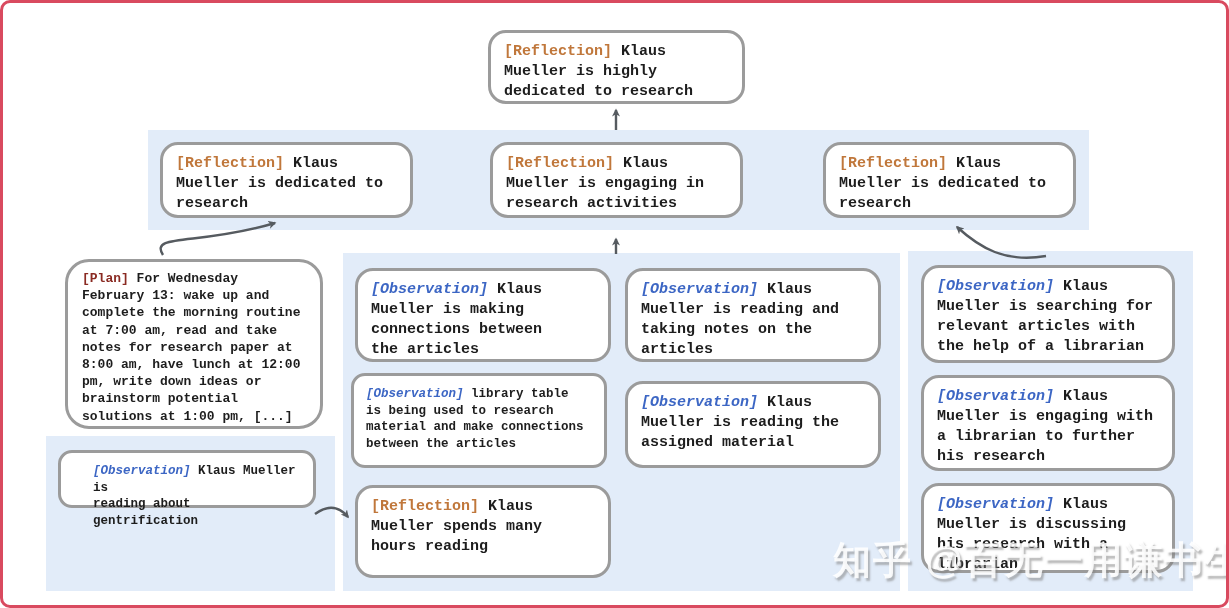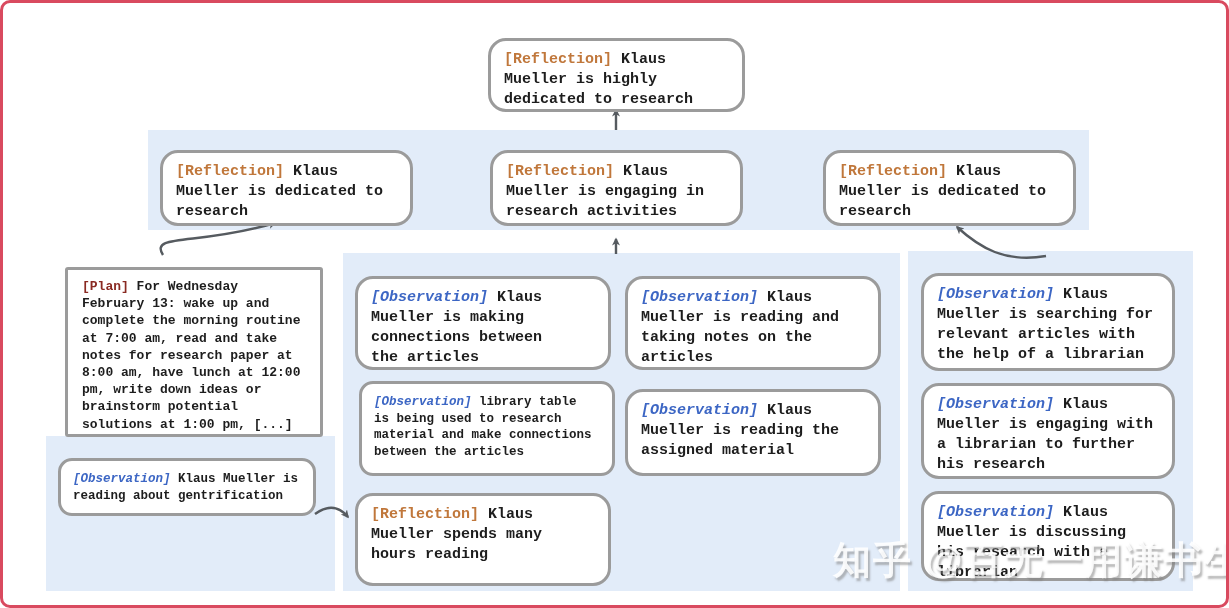--- a/index.html
+++ b/index.html
@@ -19,30 +19,29 @@
     background: var(--band, #e2ecf9);
   }
   .node {
     position: absolute;
     background: #ffffff;
     border: 3px solid var(--node-border, #9b9b9b);
     border-radius: 18px;
     box-sizing: border-box;
     color: var(--text, #1d1d1d);
     font-weight: bold;
-    margin-top: 8px;
   }
   .node .txt {
     white-space: pre-line;
     padding: 9px 13px;
   }
   .node.lg { font-size: 15px; line-height: 20px; }
   .node.sm { font-size: 12.5px; line-height: 16.5px; border-radius: 14px; }
   .node.sm .txt { padding: 10px 12px; }
-  .node.plan { font-size: 13px; line-height: 17.2px; border-radius: 3px; }
+  .node.plan { font-size: 13px; line-height: 17.2px; border-radius: 24px; }
   .node.plan .txt { padding: 8px 14px; }
   .tag { margin-right: 1ch; }
   .tag.reflection { color: var(--reflection-tag, #c0773b); }
   .tag.observation { color: var(--observation-tag, #3c66c4); font-style: italic; }
   .tag.plan-tag { color: var(--plan-tag, #8a2a22); }
   svg.arrows {
     position: absolute;
     left: 0; top: 0;
     width: 1229px; height: 608px;
     pointer-events: none;
@@ -113,32 +112,32 @@
 February 13: wake up and
 complete the morning routine
 at 7:00 am, read and take
 notes for research paper at
 8:00 am, have lunch at 12:00
 pm, write down ideas or
 brainstorm potential
 solutions at 1:00 pm, [...]</span></div>
   </div>
 
-  <div class="node sm" style="left:55px; top:447px; width:258px; height:58px;">
+  <div class="node sm" style="left:55px; top:447px; width:258px; height:58px;padding-left:20px;">
     <div class="txt"><span class="tag observation">[Observation]</span><span>Klaus Mueller is
 reading about gentrification</span></div>
   </div>
 
   <div class="node lg" style="left:352px; top:265px; width:256px; height:94px;">
     <div class="txt"><span class="tag observation">[Observation]</span><span>Klaus
 Mueller is making
 connections between
 the articles</span></div>
   </div>
-  <div class="node sm" style="left:356px; top:370px; width:256px; height:95px;">
+  <div class="node sm" style="left:348px; top:370px; width:256px; height:95px;">
     <div class="txt"><span class="tag observation">[Observation]</span><span>library table
 is being used to research
 material and make connections
 between the articles</span></div>
   </div>
   <div class="node lg" style="left:352px; top:482px; width:256px; height:93px;">
     <div class="txt"><span class="tag reflection">[Reflection]</span><span>Klaus
 Mueller spends many
 hours reading</span></div>
   </div>

